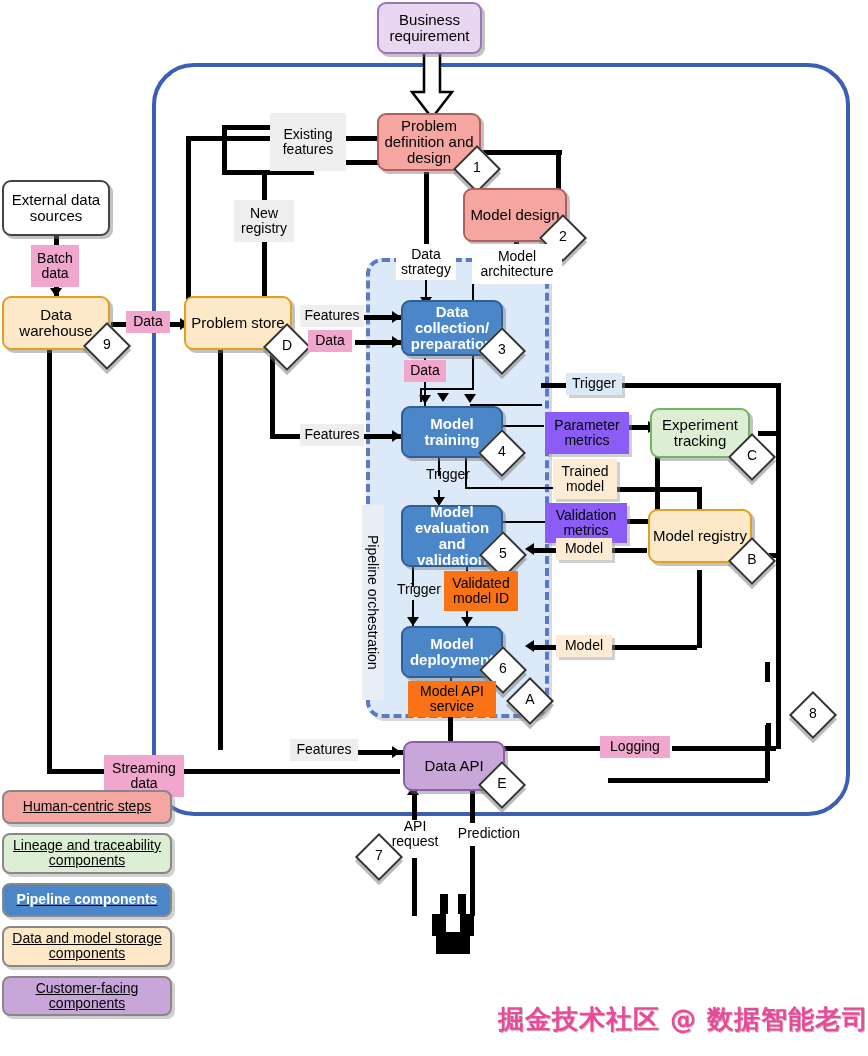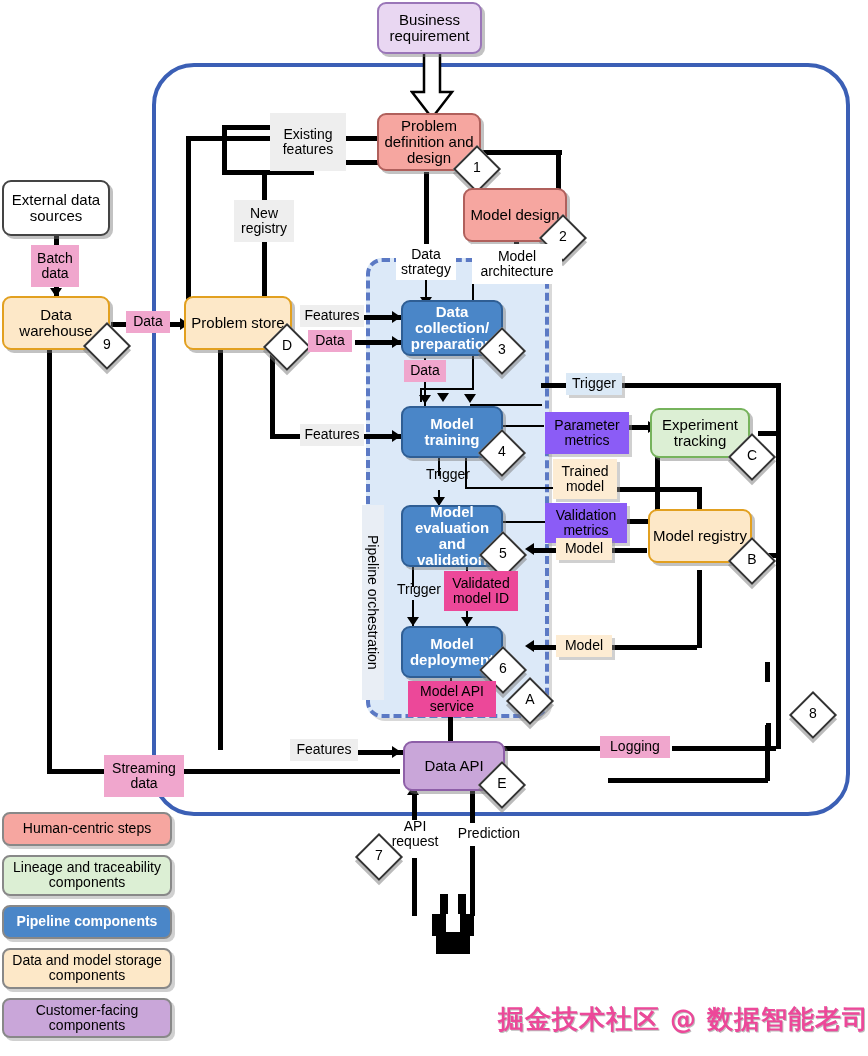--- a/index.html
+++ b/index.html
@@ -19,21 +19,21 @@
   .customer{background:#c9a6d9;border-color:#8e5fa8;color:#000;font-size:15px;}
   .plain{background:#ffffff;border-color:#444;color:#000;font-size:15px;}
   .cust-top{background:#e9d7f2;border-color:#9a76b8;color:#000;font-size:15px;}
 
   
   .flat{border:0;font-size:14px;color:#000;padding:1px 3px;}
   .f-grey{background:#eeeeee;}
   .f-pink{background:#f0a6cd;}
   .f-lav{background:#8b5cf6;}
   .f-peach{background:#fdecd3;}
-  .f-green{background:#ec4899;}
+  .f-green{background:#f97316;}
   .f-blue{background:#dbe9f6;}
   .f-white{background:#ffffff;}
   .f-none{background:transparent;}
   .shadowed{box-shadow:3px 3px 0 rgba(150,150,150,.45);}
 
   
   .ln{position:absolute;background:#000;}
   .lnh{height:5px;}
   .lnv{width:5px;}
   .thin{background:#000;}
@@ -62,21 +62,21 @@
 
   
   #pipeline-region{position:absolute;left:366px;top:258px;width:175px;height:452px;
      border:4px dashed #5b79c4;border-radius:16px;background:#dce9f8;
      box-shadow:3px 3px 0 rgba(160,160,160,.4);}
   #pipe-label{position:absolute;left:362px;top:505px;width:22px;height:195px;
      background:#e9eef5;color:#000;font-size:14px;display:flex;align-items:center;justify-content:center;}
   #pipe-label span{writing-mode:vertical-rl;white-space:nowrap;}
 
   
-  #legend{position:absolute;left:2px;top:812px;width:170px;}
+  #legend{position:absolute;left:2px;top:790px;width:170px;text-decoration:underline;}
   .leg{box-sizing:border-box;border-radius:8px;border:2px solid #888;margin-bottom:9px;
        min-height:34px;display:flex;align-items:center;justify-content:center;text-align:center;
        font-size:14px;line-height:1.1;padding:3px 4px;box-shadow:3px 3px 0 rgba(150,150,150,.45);}
 
   
   #watermark{position:absolute;left:498px;top:1002px;font-size:26px;color:#ec4899;
      font-family:"DejaVu Sans",sans-serif;font-weight:bold;letter-spacing:1px;
      text-shadow:1px 1px 0 #bdbdbd;white-space:nowrap;}
 
   

